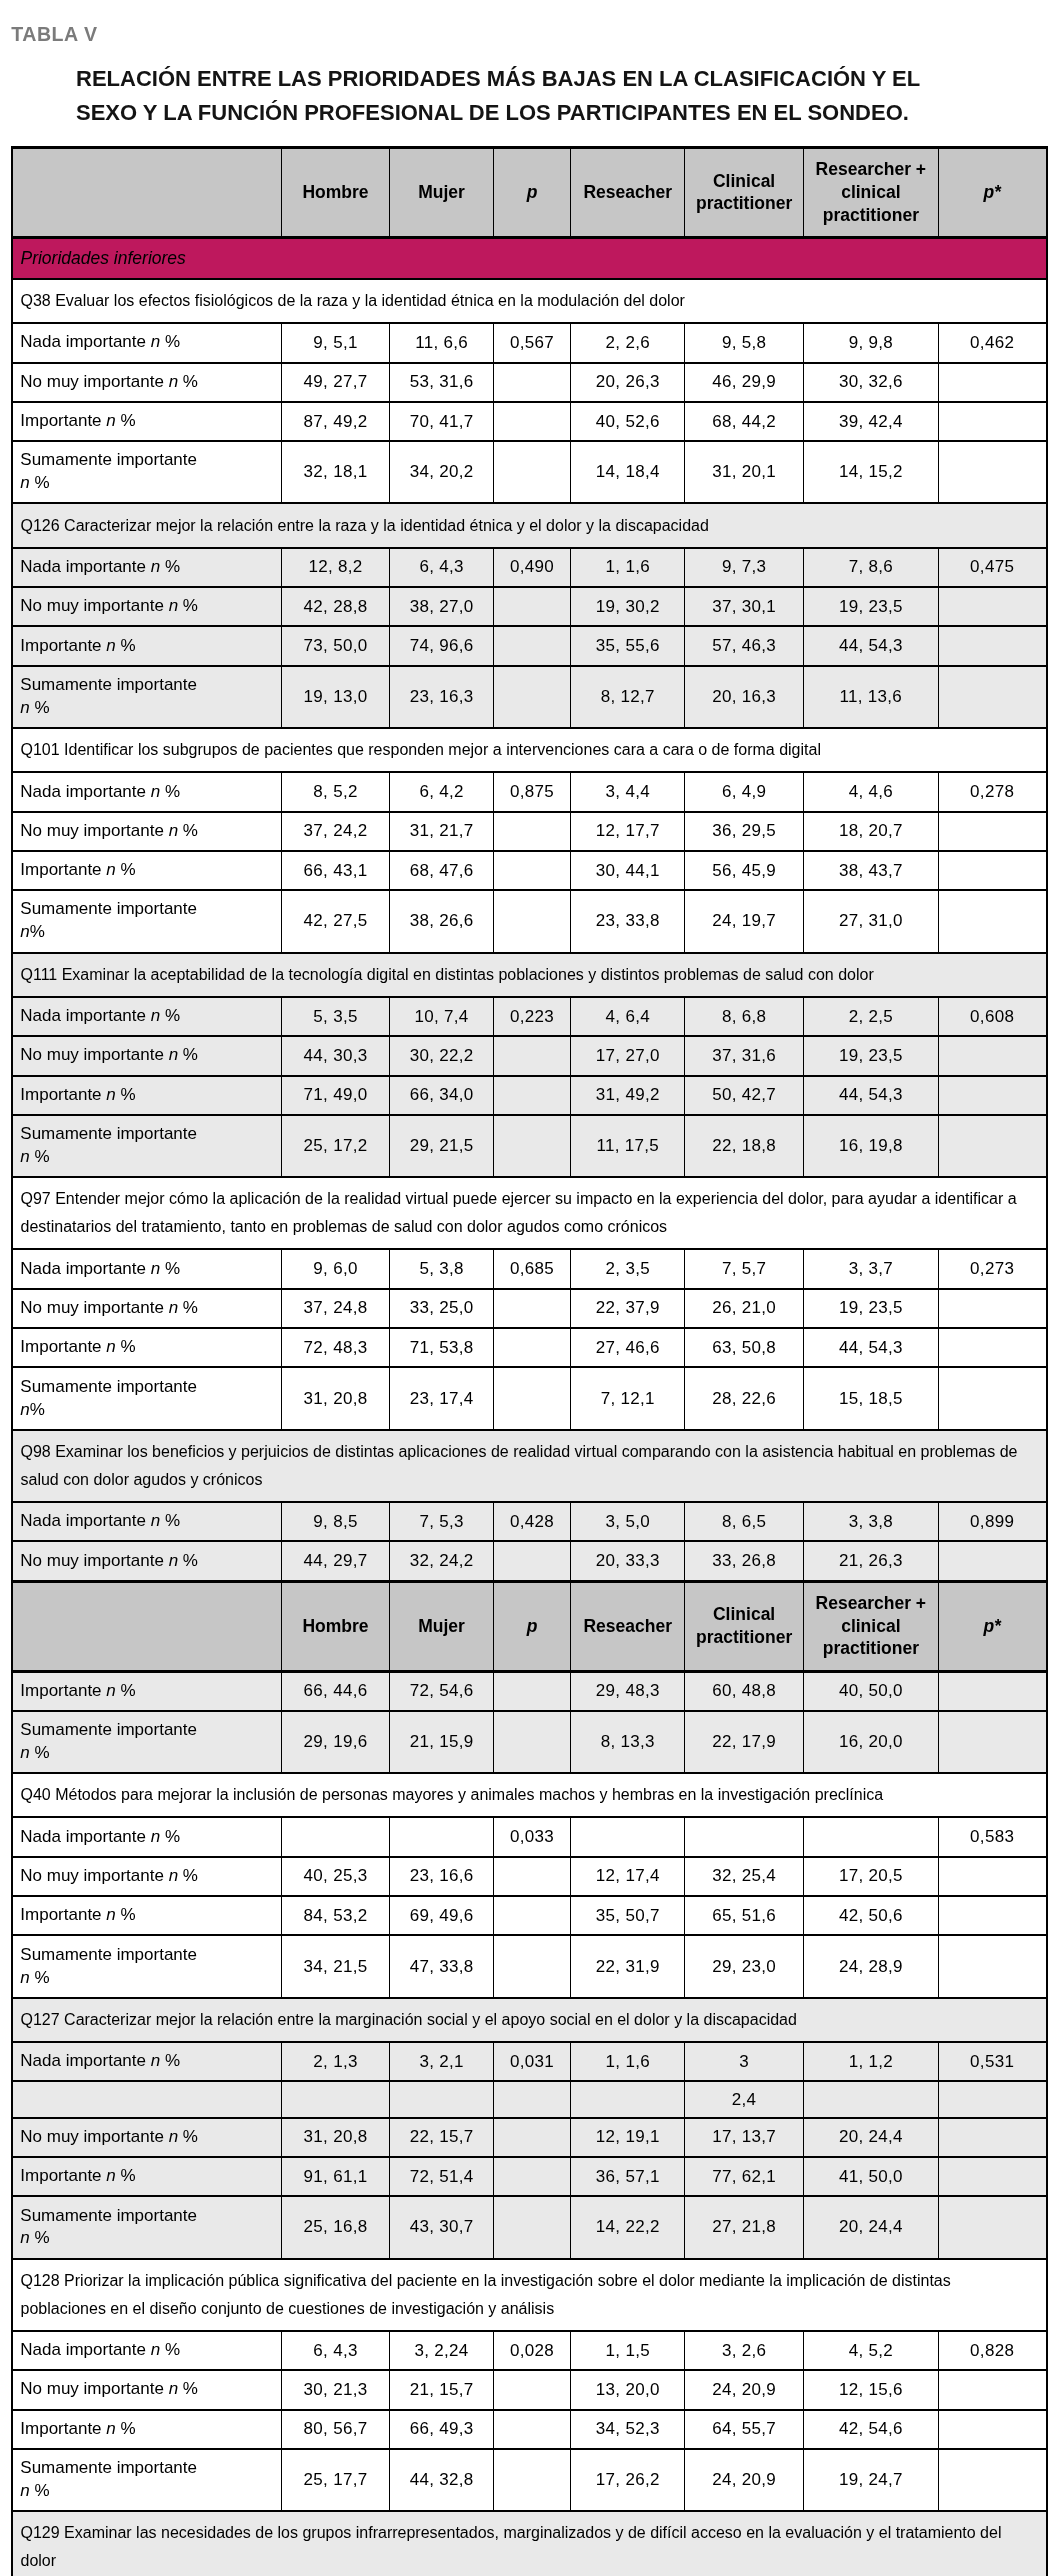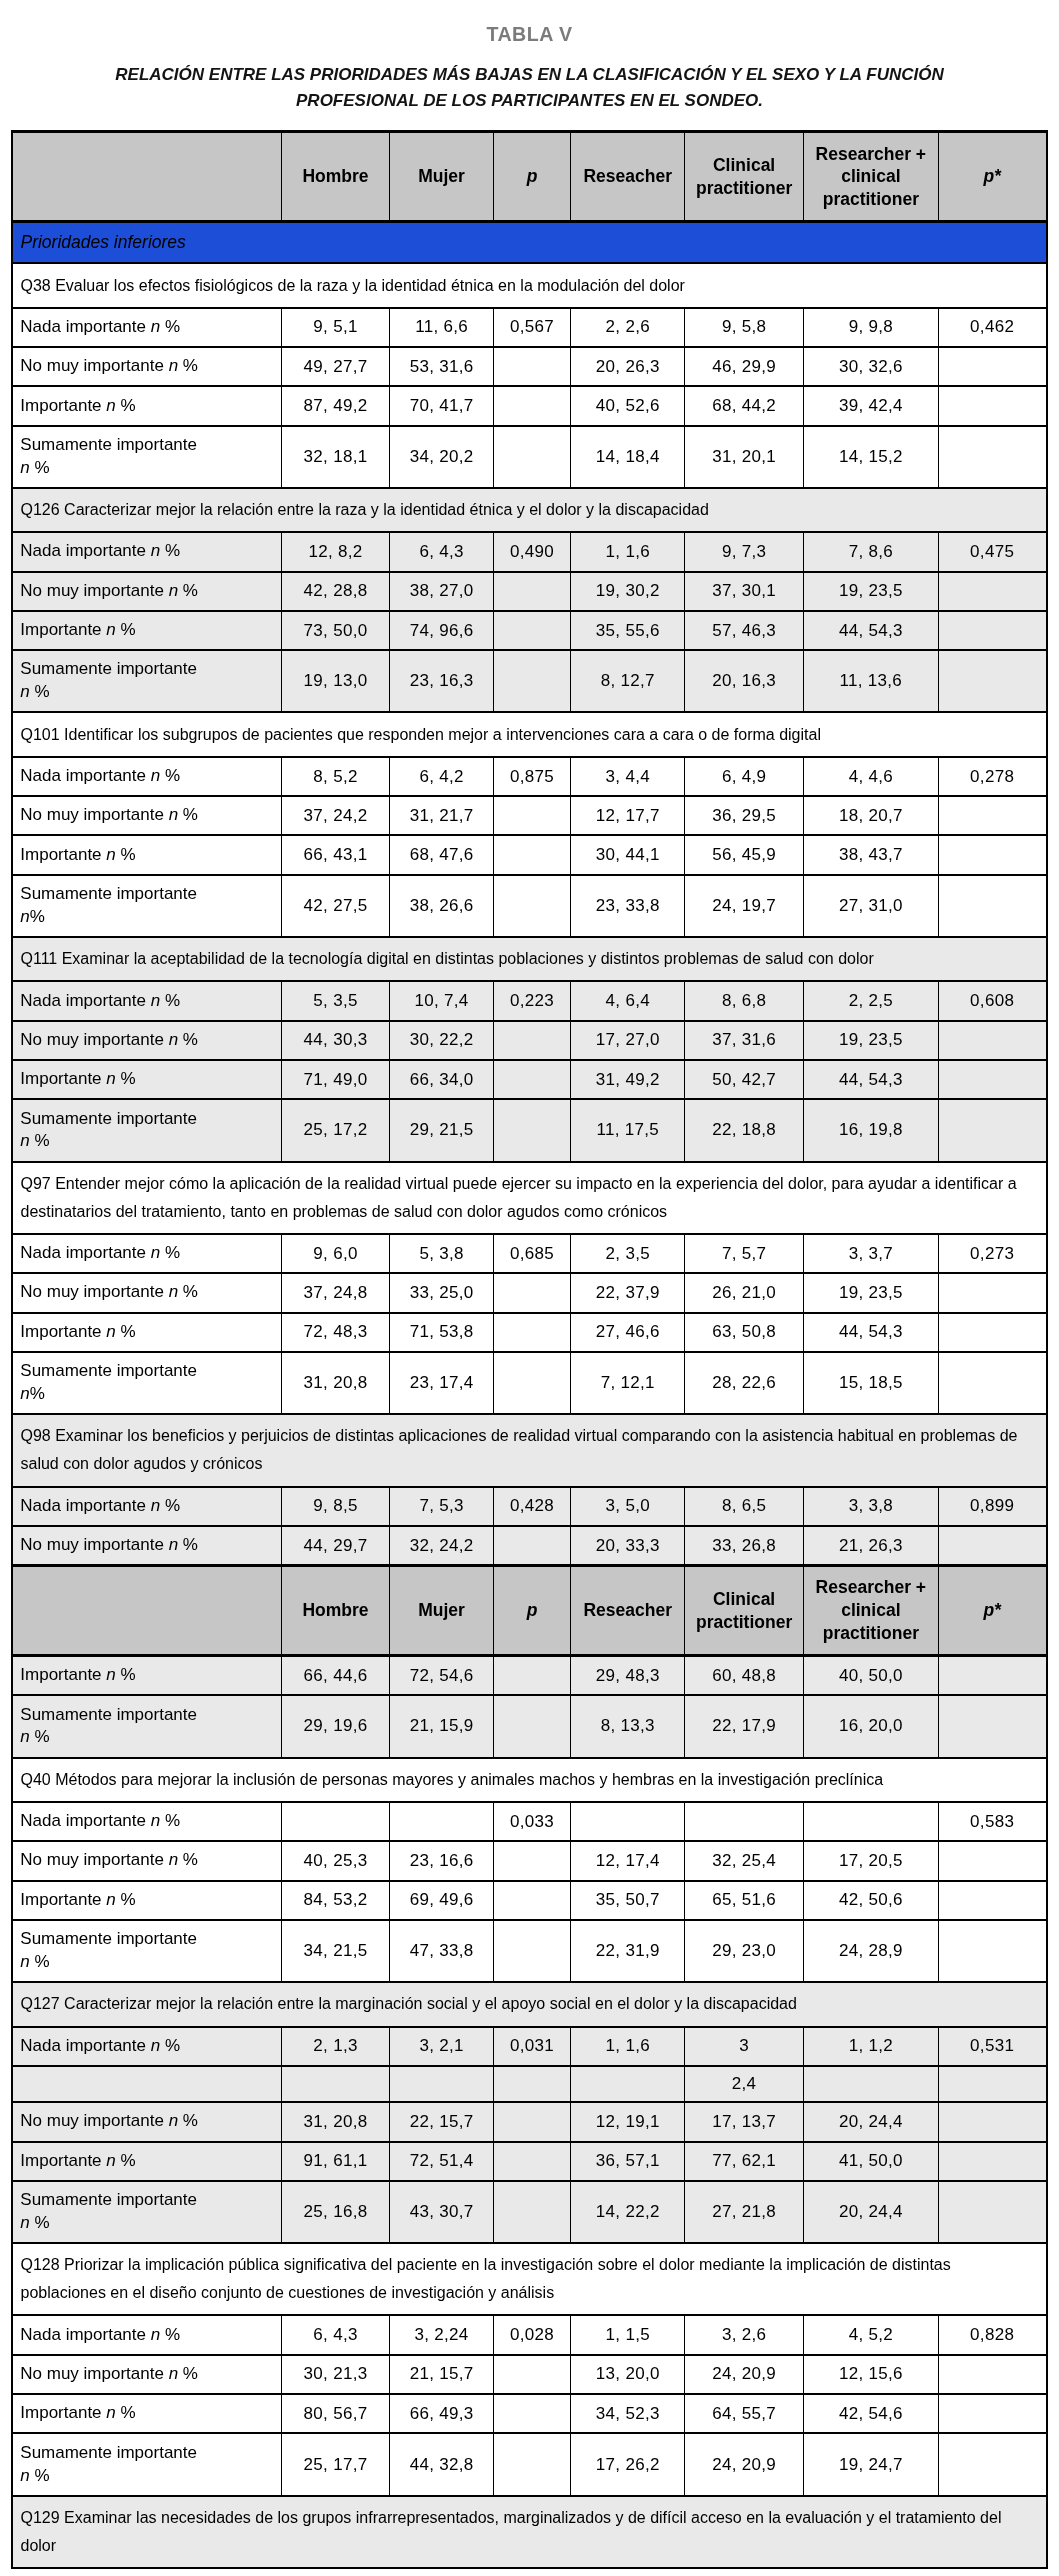--- a/index.html
+++ b/index.html
@@ -9,39 +9,38 @@
     color: #000000;
     font-family: "Liberation Sans", sans-serif;
   }
   body { width: 1059px; }
   .page {
     box-sizing: border-box;
     width: 1059px;
     padding: 13.4px 11.3px 15.5px 11.3px;
   }
   .title-block {
-    text-align: center;
+    text-align: left;
     margin: 9.3px auto 15.5px auto;
     letter-spacing: 0px;
   }
   .table-title {
     font-size: 19.6px;
     font-weight: 700;
     color: #7b7b7b;
     letter-spacing: 0.5px;
     margin-bottom: 7.2px;
   }
   .table-subtitle {
-    font-size: 17px;
+    font-size: 22px;
     font-weight: 600;
     color: #141414;
     line-height: 1.55;
     max-width: 907px;
     margin: 16px auto;
-    font-style: italic;
   }
   table.main {
     width: 100%;
     border-collapse: collapse;
     table-layout: fixed;
     border: 2.6px solid #000000;
   }
   col.c-label { width: 26%; }
   col.c-hombre { width: 10.5%; }
   col.c-mujer { width: 10%; }
@@ -76,21 +75,21 @@
     padding-left: 7px;
     white-space: pre-line;
     line-height: 1.35;
   }
   td.cell-num { text-align: center; letter-spacing: 0.3px; }
 
   tr.note-row td {
     font-style: italic;
     font-size: 17.5px;
     padding: 8.2px 7.2px 8.2px 7.2px;
-    background: #1d4ed8;
+    background: #be185d;
     line-height: 1.3;
   }
   tr.section-row td {
     font-size: 16px;
     line-height: 1.75;
     padding: 7.2px 7.2px;
   }
   .shade-white { background: #ffffff; }
   .shade-gray { background: #e9e9e9; }
   .lbl-n { font-style: italic; }

